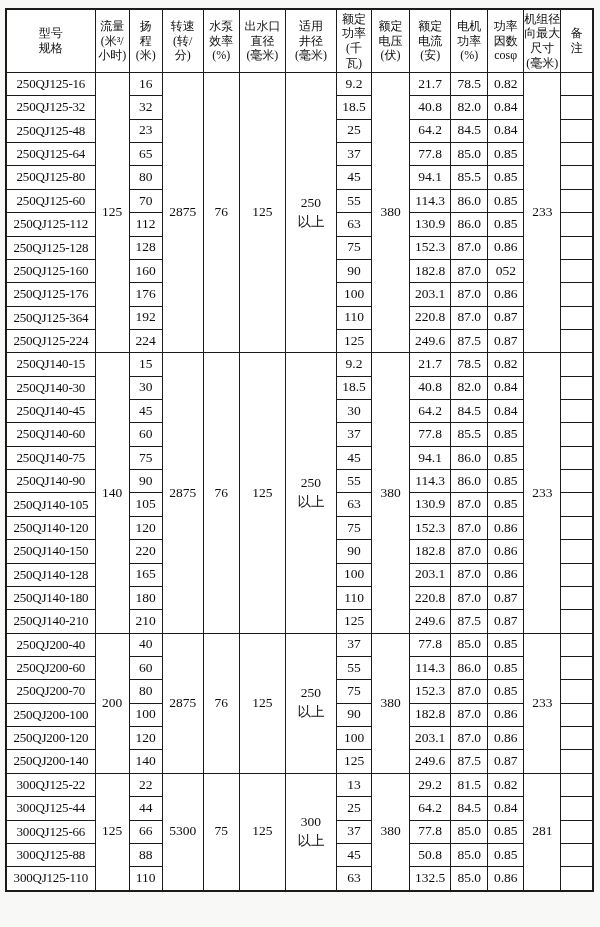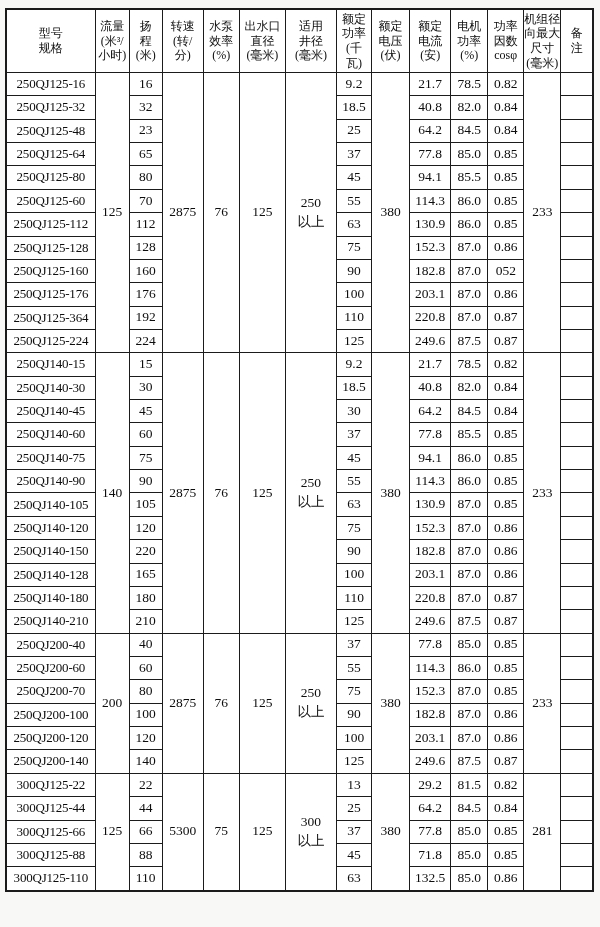--- a/index.html
+++ b/index.html
@@ -450,21 +450,21 @@
           <td>37</td>
           <td>77.8</td>
           <td>85.0</td>
           <td>0.85</td>
           <td></td>
         </tr>
         <tr>
           <td class="model">300QJ125-88</td>
           <td>88</td>
           <td>45</td>
-          <td>71.8</td>
+          <td>50.8</td>
           <td>85.0</td>
           <td>0.85</td>
           <td></td>
         </tr>
         <tr>
           <td class="model">300QJ125-110</td>
           <td>110</td>
           <td>63</td>
           <td>132.5</td>
           <td>85.0</td>

